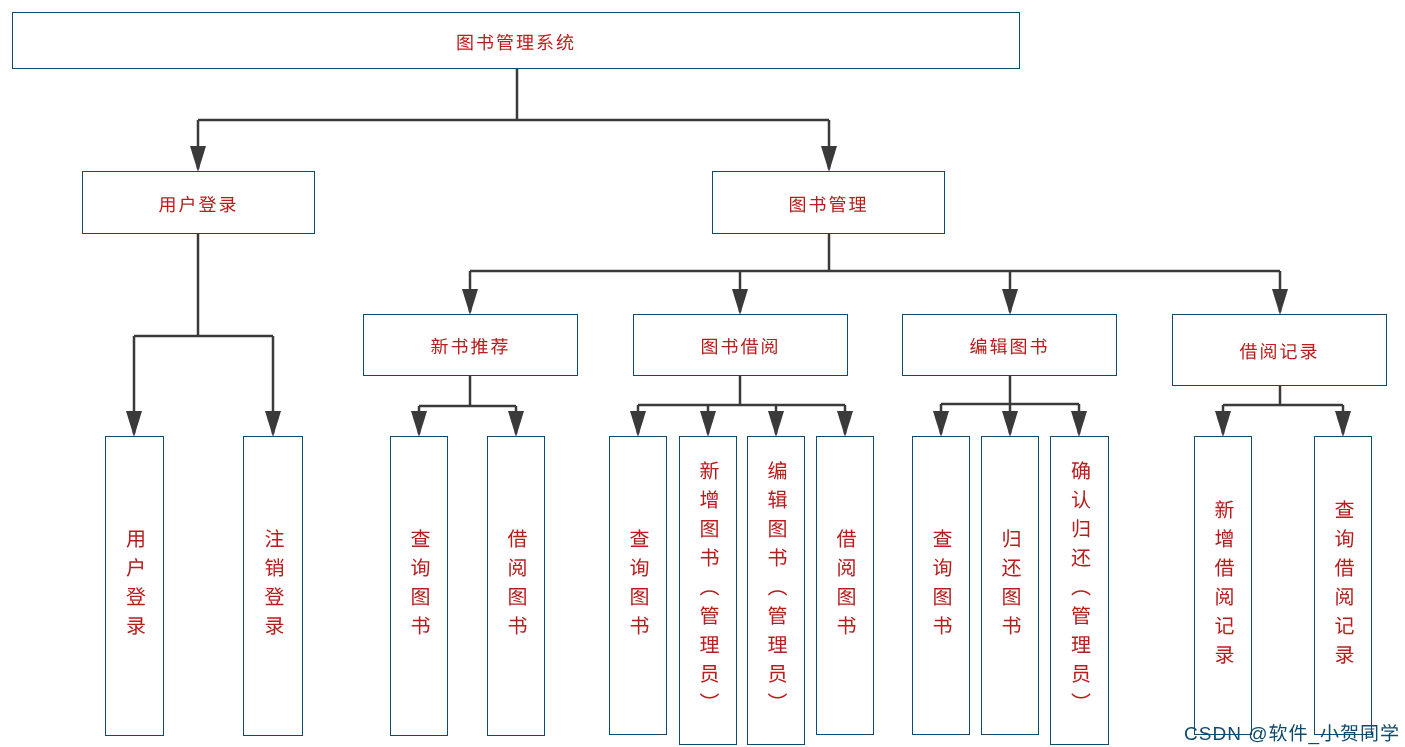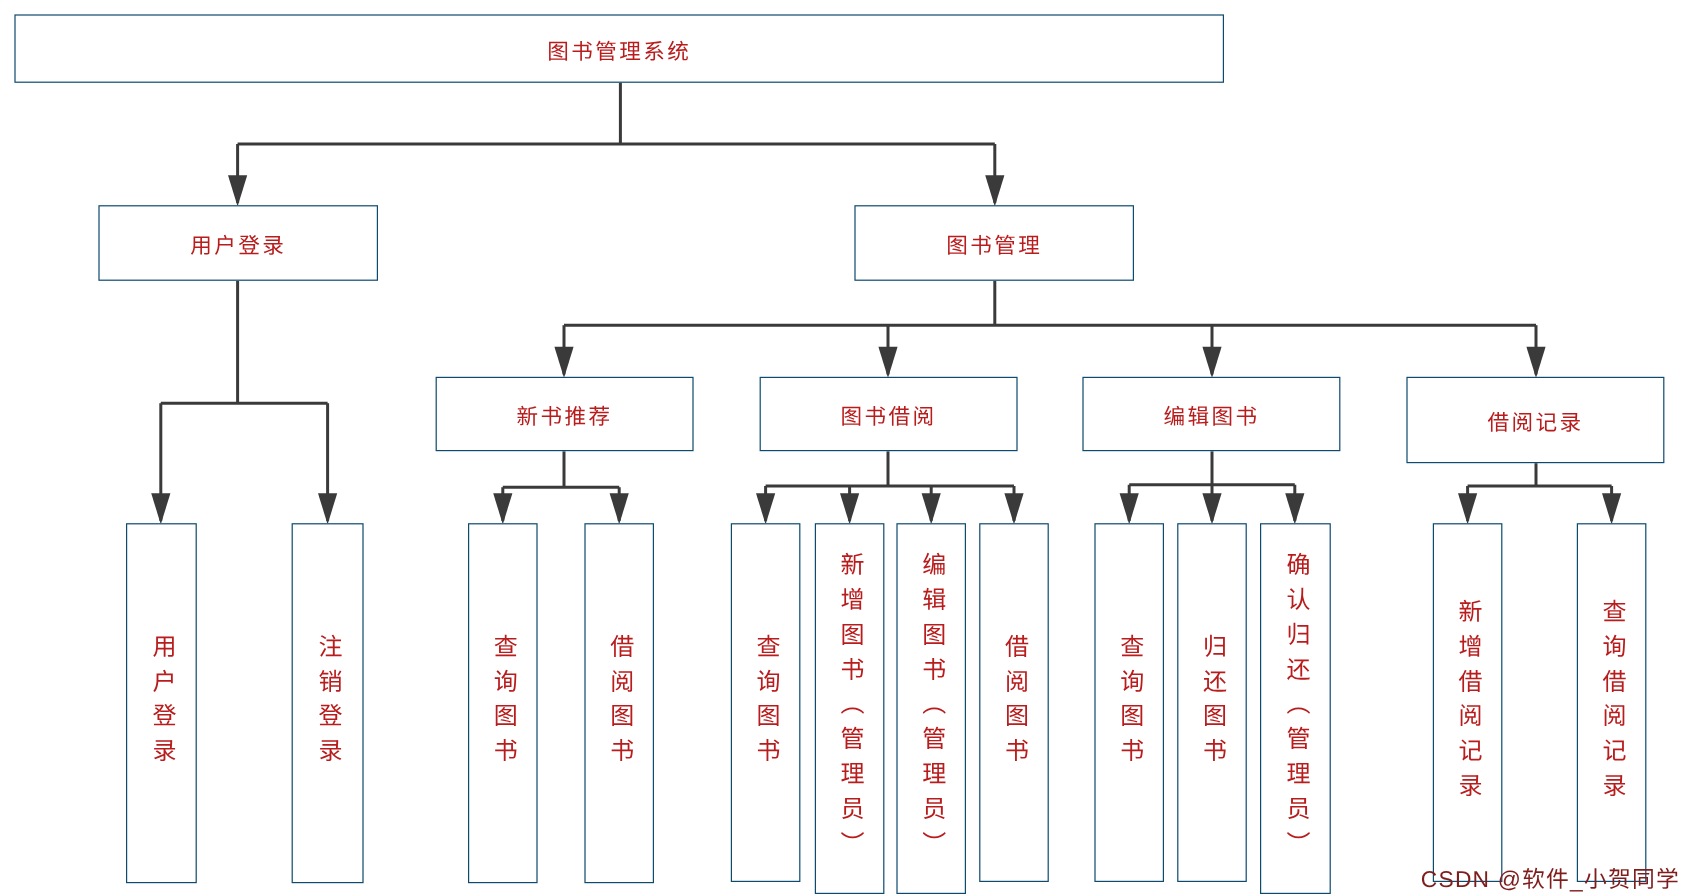--- a/index.html
+++ b/index.html
@@ -37,21 +37,21 @@
     font-size: 20px;
     letter-spacing: 9px;
     line-height: 1;
   }
   .watermark {
     position: absolute;
     right: 5px;
     bottom: 2px;
     font-size: 19px;
     letter-spacing: 1px;
-    color: #7f1d1d;
+    color: #0c4a6e;
     white-space: nowrap;
   }
 </style>
 </head>
 <body>
 
 <div class="canvas">
 
   <svg class="connectors" viewBox="0 0 1405 747" xmlns="http://www.w3.org/2000/svg">
     <g stroke="#3a3a3a" stroke-width="2.5" fill="none">

